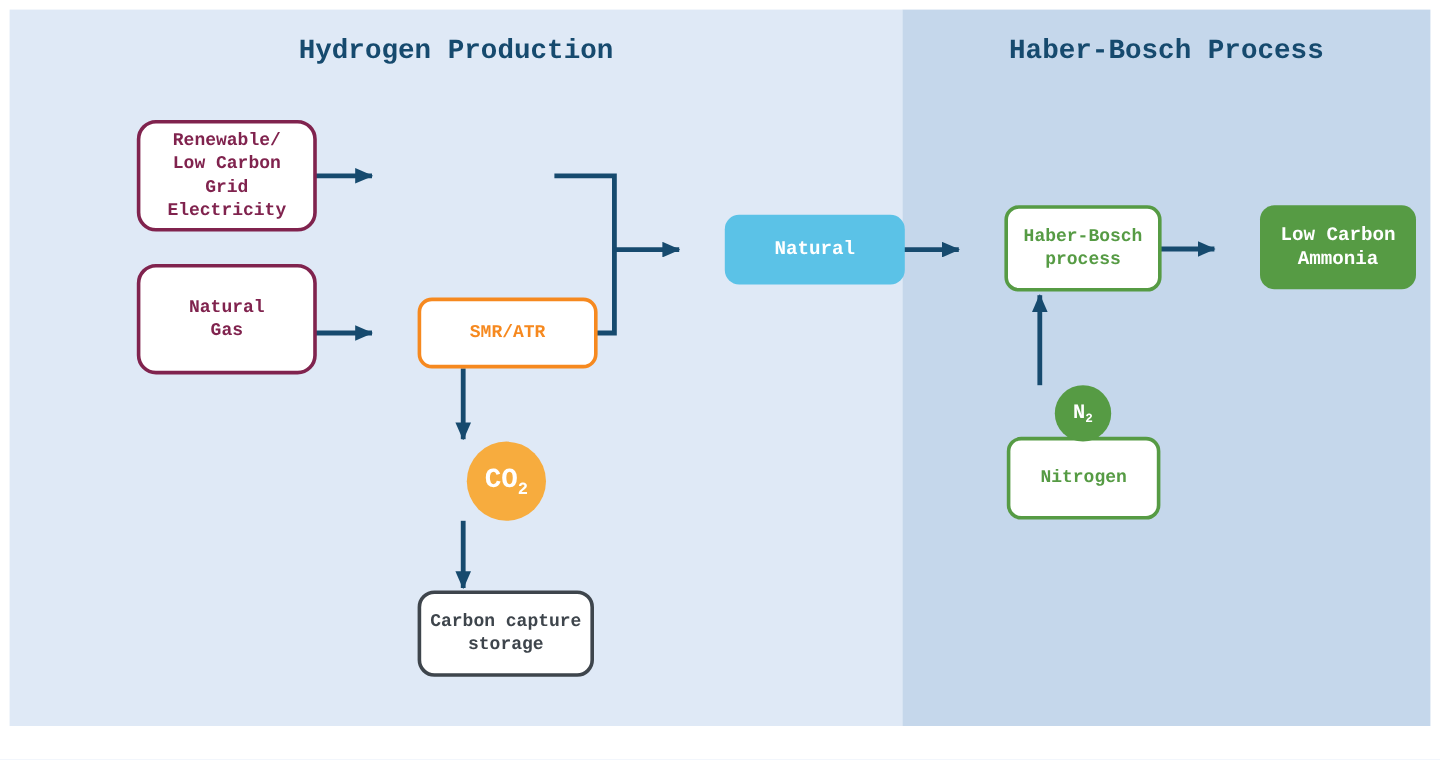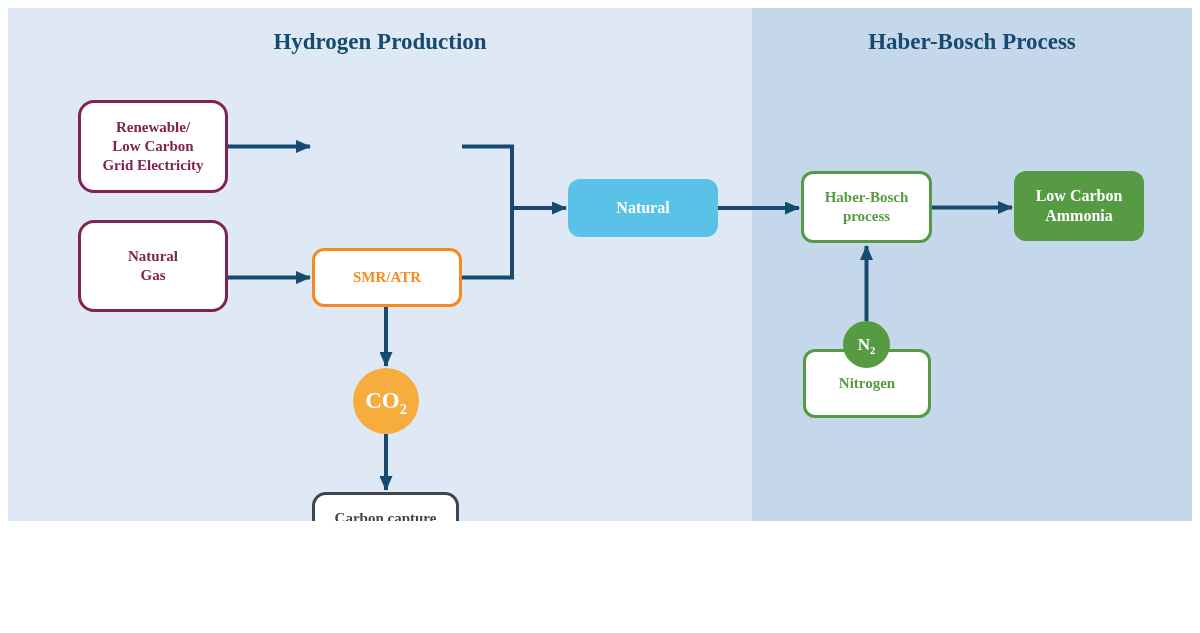--- a/index.html
+++ b/index.html
@@ -1,33 +1,33 @@
 <!DOCTYPE html>
 <html style="--c-page-bg: #ffffff; --c-panel-left-bg: #dfe9f6; --c-panel-right-bg: #c5d7eb; --c-navy: #164a6e; --c-maroon: #80234e; --c-orange: #f6891f; --c-amber: #f7ac3e; --c-sky-blue: #5bc2e7; --c-green: #569b44; --c-charcoal: #3e454c; --c-white: #ffffff;"><head>
 <meta charset="utf-8">
 <style>
   html,body { margin:0; padding:0; background:#fff; }
   .canvas {
-    position:relative; width:1200px; height:521px;
+    position:relative; width:1200px; height:605px;
     background:var(--c-page-bg,#fff);
-    font-family:Liberation Serif, serif;
+    font-family:Liberation Mono, monospace;
     overflow:hidden;
   }
   .panel { position:absolute; top:8px; height:617px; }
   .panel.left  { left:8px;   width:744px; background:var(--c-panel-left-bg); }
   .panel.right { left:752px; width:440px; background:var(--c-panel-right-bg); }
   .panel-title {
     margin:0; padding-top:21px; text-align:center;
     font-size:23px; font-weight:bold; color:var(--c-navy);
   }
   .node {
     position:absolute; box-sizing:border-box;
     display:flex; align-items:center; justify-content:center;
     text-align:center; font-weight:bold; font-size:15px; line-height:1.27;
-    border-radius:12px; white-space:pre-line;
+    border-radius:12px; white-space:pre-line;margin-left:36px;
   }
   .outline       { background:var(--c-white); }
   .maroon        { border:3px solid var(--c-maroon);   color:var(--c-maroon); border-radius:16px; }
   .orange        { border:3px solid var(--c-orange);   color:var(--c-orange); }
   .green-line    { border:3px solid var(--c-green);    color:var(--c-green); }
   .charcoal      { border:3px solid var(--c-charcoal); color:var(--c-charcoal); border-radius:14px; }
   .fill-blue     { background:var(--c-sky-blue); color:var(--c-white); font-size:16px; }
   .fill-green    { background:var(--c-green);    color:var(--c-white); font-size:16px; }
   .circle        { border-radius:50%; color:var(--c-white); white-space:nowrap; }
   .circle.amber  { background:var(--c-amber); font-size:23px; }
@@ -84,19 +84,19 @@
 
   <div class="node outline charcoal" style="left:312px; top:492px; width:147px; height:72px;">Carbon capture
 storage</div>
 
   <div class="node outline green-line" style="left:801px; top:171px; width:131px; height:72px;">Haber-Bosch
 process</div>
 
   <div class="node fill-green" style="left:1014px; top:171px; width:130px; height:70px;">Low Carbon
 Ammonia</div>
 
-  <div class="node outline green-line" style="left:803px; top:349px; width:128px; height:69px;text-align:right;">Nitrogen</div>
+  <div class="node outline green-line" style="left:803px; top:364px; width:128px; height:69px;text-align:right;">Nitrogen</div>
 
   <div class="node circle green" style="left:843px; top:321px; width:47px; height:47px;">
     <span class="chem"><span>N</span><span class="sub">2</span></span>
   </div>
 
 </div>
 
 </body></html>

